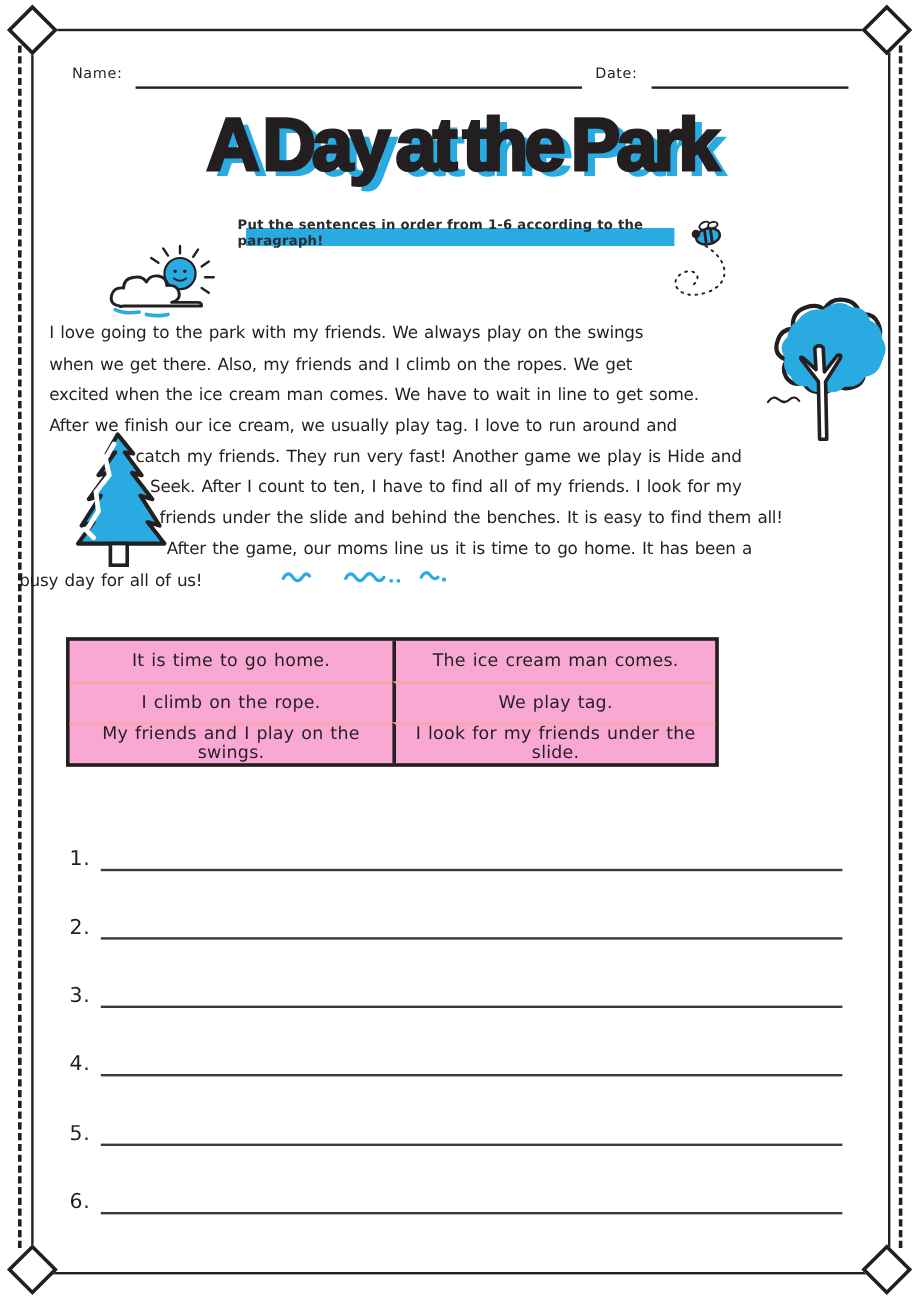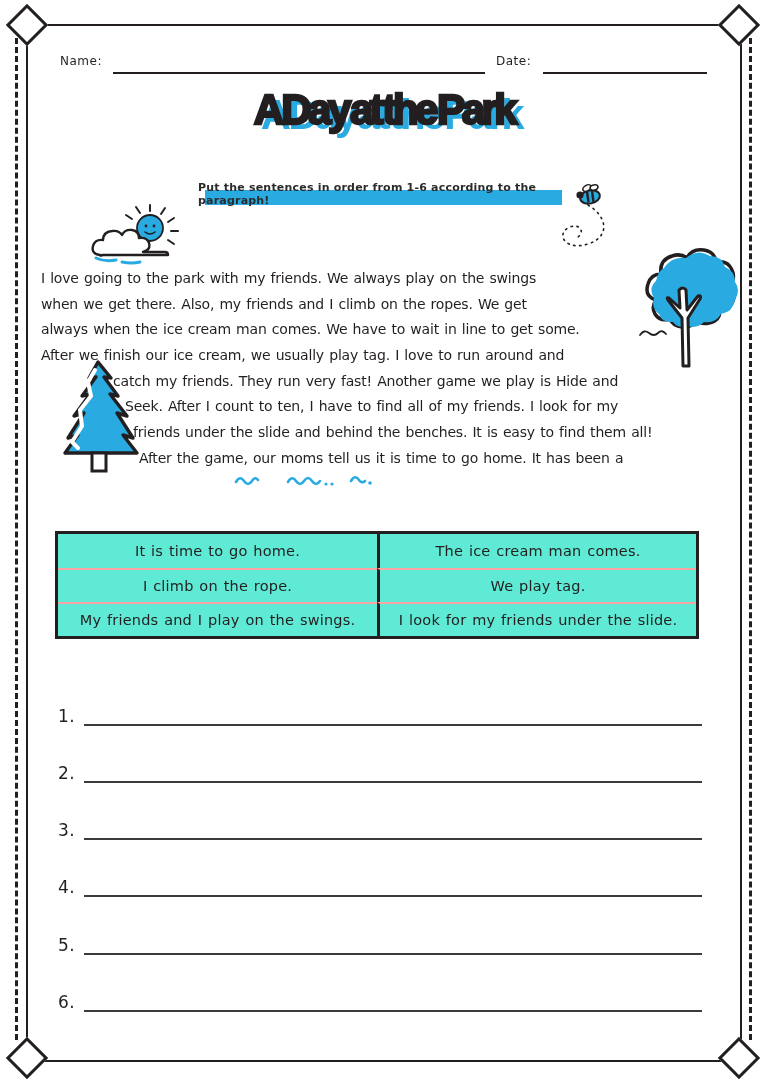--- a/index.html
+++ b/index.html
@@ -27,21 +27,21 @@
   .head-label { position:absolute; font-size:12px; letter-spacing:0.5px; font-weight:500; }
   .name-label { left:60px; top:54px; }
   .date-label { left:496px; top:54px; }
   .write-line { position:absolute; border-bottom:2px solid #231F20; height:20px; }
   .name-line  { left:113px; top:52px; width:372px; }
   .date-line  { left:543px; top:52px; width:164px; }
   
   .title {
     position:absolute; left:0; right:0; top:86px; margin:0; text-align:center;
     font-family:"Liberation Sans", sans-serif; font-weight:bold;
-    font-size:42px; letter-spacing:-3.5px; word-spacing:-6px;
+    font-size:62px; letter-spacing:-3.5px; word-spacing:-6px;
     color:#231F20; -webkit-text-stroke:2.5px #231F20;
     text-shadow:7px 5px 0 #29ABE2;
   }
   
   .instr-bar  { position:absolute; left:205px; top:190px; width:357px; height:15px; background:#29ABE2; }
   .instr-text {
     position:absolute; left:198px; top:181px; width:370px; text-align:left;
     font-size:11px; font-weight:bold; letter-spacing:0.2px; color:#2b2b2b; z-index:2;
   }
   
@@ -58,23 +58,23 @@
     font-size:14px; line-height:25.7px; letter-spacing:-0.2px; word-spacing:1px;
   }
   .story div { white-space:nowrap; height:25.7px; }
   .pl-5 { margin-left:72px; }
   .pl-6 { margin-left:84px; }
   .pl-7 { margin-left:92px; }
   .pl-8 { margin-left:98px; }
   .pl-9 { margin-left:-25px; }
   
   .sentence-table {
-    position:absolute; left:55px; top:531px; width:644px; height:108px;
+    position:absolute; left:55px; top:531px; width:544px; height:108px;
     display:grid; grid-template-columns:1fr 1fr; grid-auto-rows:1fr;
-    border:3px solid #231F20; box-sizing:border-box; background:#5eead4;
+    border:3px solid #231F20; box-sizing:border-box; background:#f9a8d4;
   }
   .sentence-table .cell {
     display:flex; align-items:center; justify-content:center;
     font-size:14.5px; letter-spacing:0.2px; word-spacing:1px;
   }
   .sentence-table .col-r { border-left:3px solid #231F20; }
   .sentence-table .row-n { border-top:2px solid #fca5a5;text-align:center; }
   
   .answer-row {
     position:absolute; left:58px; width:644px; height:27px;
@@ -160,26 +160,27 @@
     </g>
   </svg>
 
   <svg class="doodle mini-squiggle" width="32" height="16" viewBox="0 0 32 16">
     <path d="M2 9 q4-6 9-2 q5 4 9 0 q4-4 8 1" fill="none" stroke="#231F20" stroke-width="1.8" stroke-linecap="round"></path>
   </svg>
 
   <div class="story">
     <div class="pl-1">I love going to the park with my friends. We always play on the swings</div>
     <div class="pl-2">when we get there. Also, my friends and I climb on the ropes. We get</div>
-    <div class="pl-3">always when the ice cream man comes. We have to wait in line to get some.</div>
+    <div class="pl-3">excited when the ice cream man comes. We have to wait in line to get some.</div>
     <div class="pl-4">After we finish our ice cream, we usually play tag. I love to run around and</div>
     <div class="pl-5">catch my friends. They run very fast! Another game we play is Hide and</div>
     <div class="pl-6">Seek. After I count to ten, I have to find all of my friends. I look for my</div>
     <div class="pl-7">friends under the slide and behind the benches. It is easy to find them all!</div>
-    <div class="pl-8">After the game, our moms tell us it is time to go home. It has been a</div>
+    <div class="pl-8">After the game, our moms line us it is time to go home. It has been a</div>
+    <div class="pl-9">busy day for all of us!</div>
   </div>
 
   <div class="sentence-table">
     <div class="cell">It is time to go home.</div>
     <div class="cell col-r">The ice cream man comes.</div>
     <div class="cell row-n">I climb on the rope.</div>
     <div class="cell col-r row-n">We play tag.</div>
     <div class="cell row-n">My friends and I play on the swings.</div>
     <div class="cell col-r row-n">I look for my friends under the slide.</div>
   </div>

